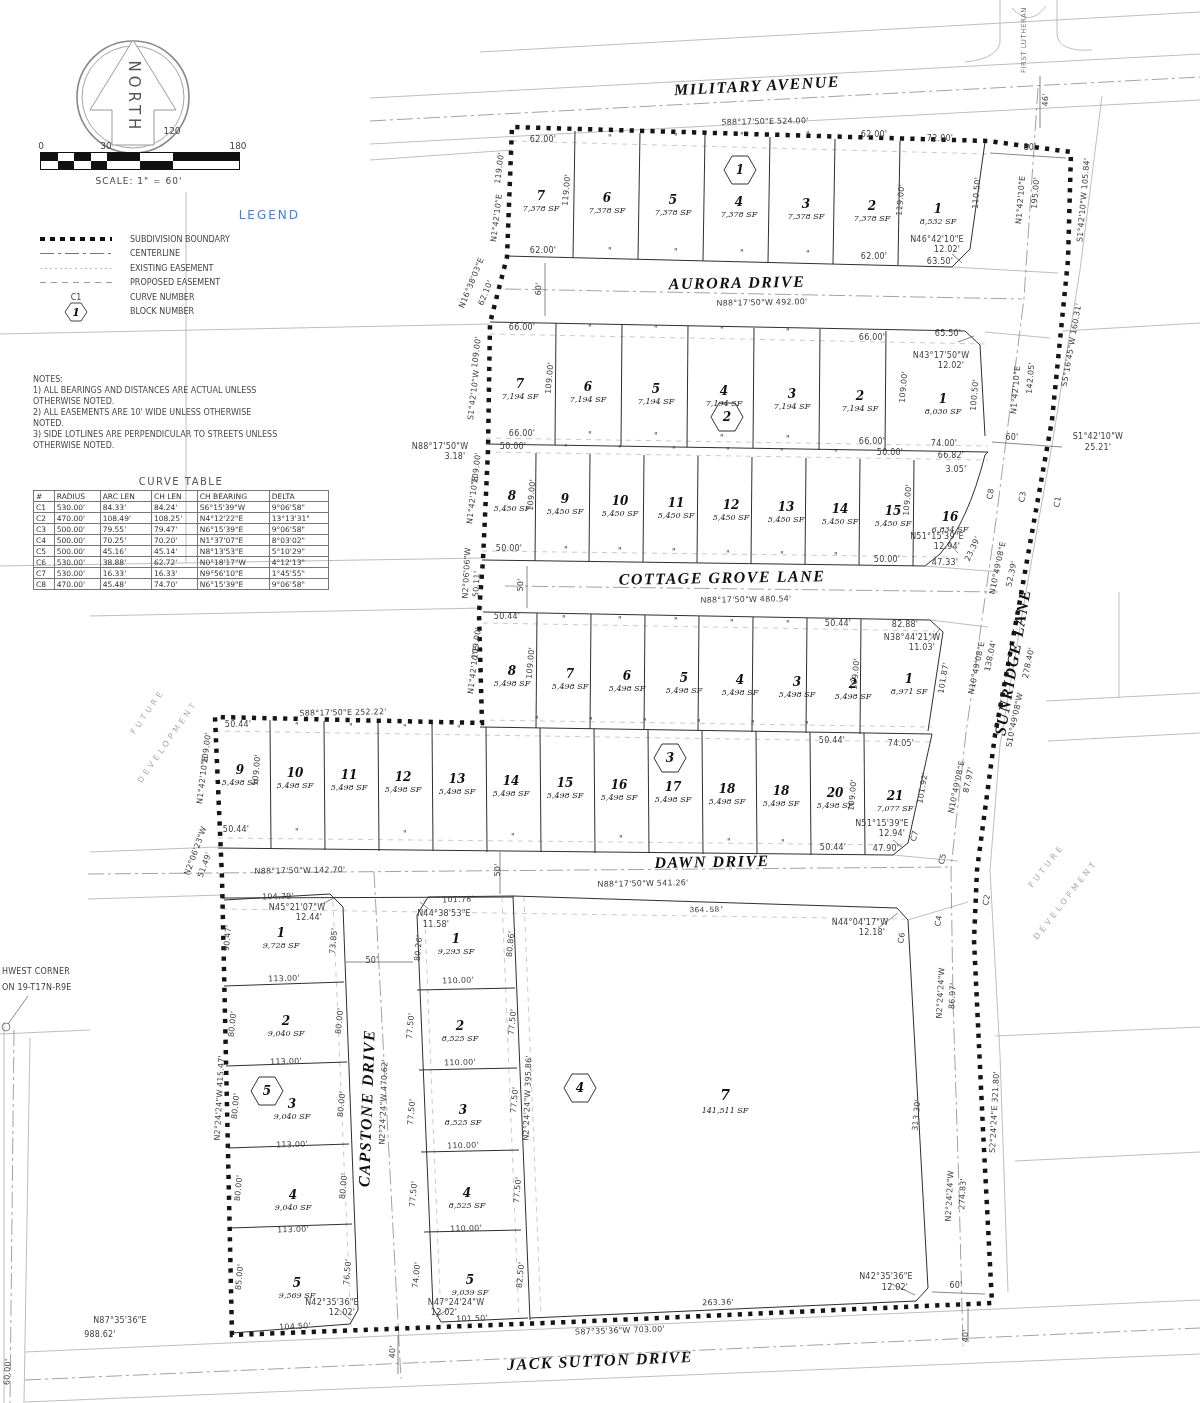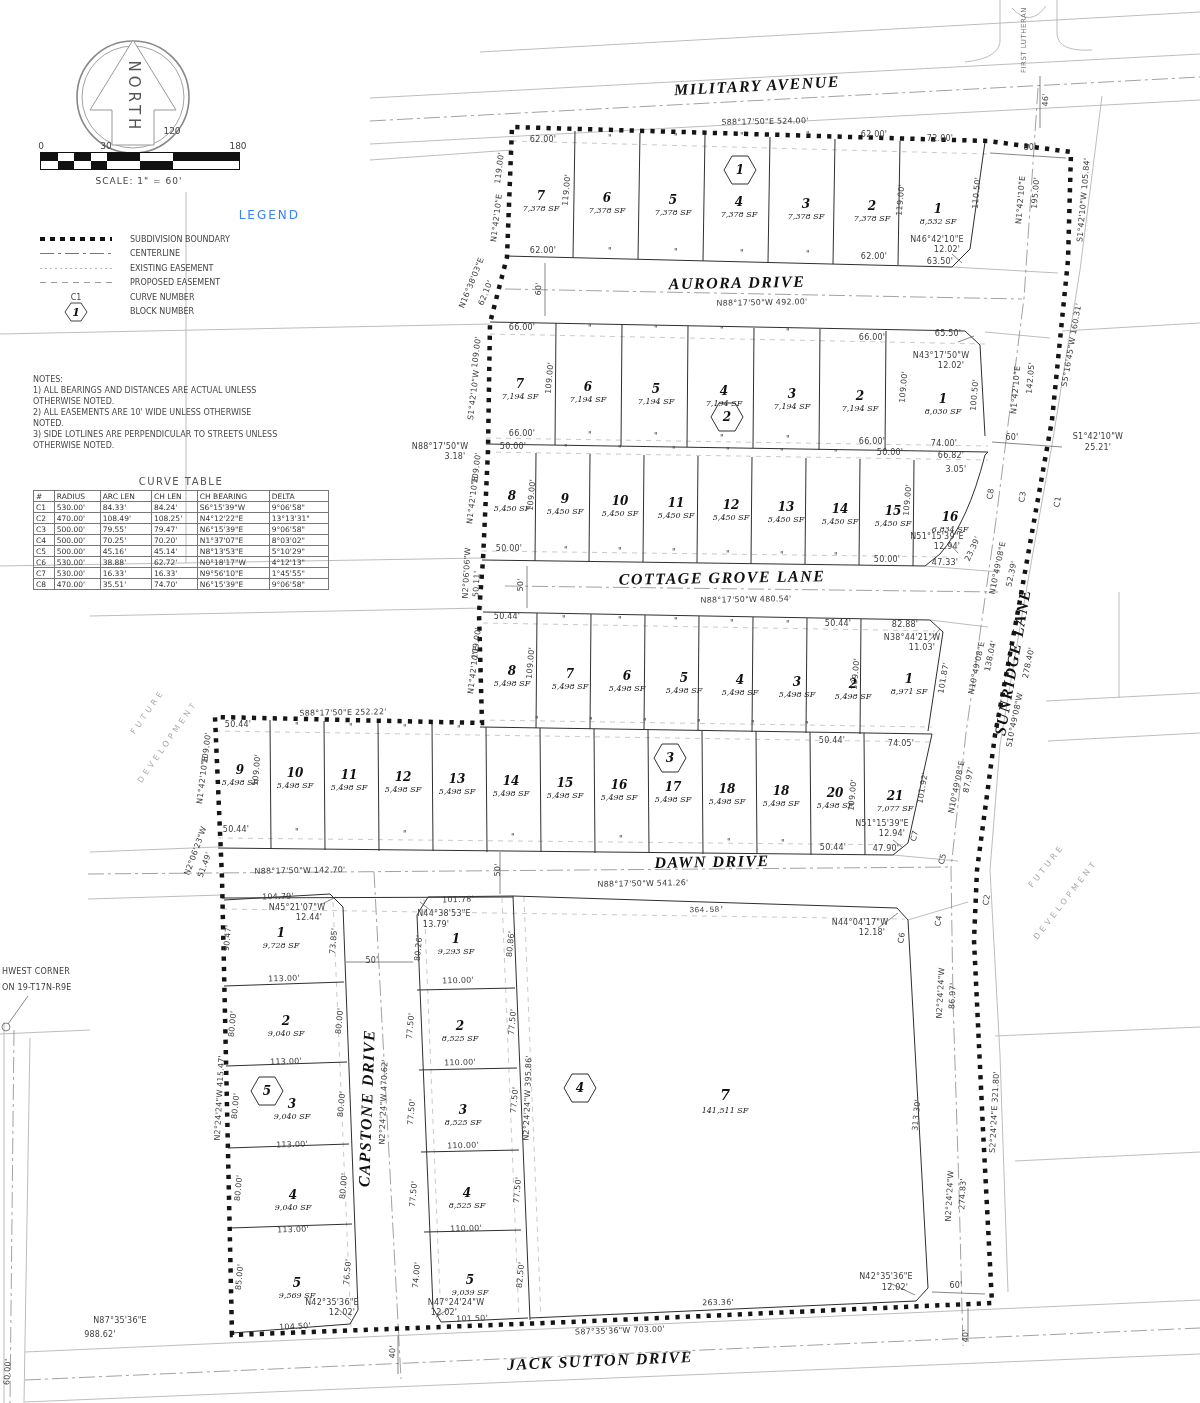--- a/index.html
+++ b/index.html
@@ -539,21 +539,21 @@
       <span class="lbl dim" style="left: 342px; top: 1313px; transform: translate(-50%, -50%);">12.02'</span>
       <span class="lbl dim" style="left: 295px; top: 1327px; transform: translate(-50%, -50%) rotate(-3deg);">104.50'</span>
       <span class="lbl dim" style="left: 120px; top: 1321px; transform: translate(-50%, -50%);">N87°35'36"E</span>
       <span class="lbl dim" style="left: 100px; top: 1335px; transform: translate(-50%, -50%);">988.62'</span>
       <span class="lbl dim" style="left: 2px; top: 972px; transform: translate(0px, -50%);">HWEST CORNER</span>
       <span class="lbl dim" style="left: 2px; top: 988px; transform: translate(0px, -50%);">ON 19-T17N-R9E</span>
       <span class="lbl dim" style="left: 8px; top: 1372px; transform: translate(-50%, -50%) rotate(-87deg);">60.00'</span>
       <span class="lbl dim" style="left: 384px; top: 1102px; transform: translate(-50%, -50%) rotate(-88deg);">N2°24'24"W   470.62'</span>
       <span class="lbl dim" style="left: 458px; top: 900px; transform: translate(-50%, -50%) rotate(-2deg);">101.78'</span>
       <span class="lbl dim" style="left: 444px; top: 914px; transform: translate(-50%, -50%);">N44°38'53"E</span>
-      <span class="lbl dim" style="left: 436px; top: 925px; transform: translate(-50%, -50%);">13.79'</span>
+      <span class="lbl dim" style="left: 436px; top: 925px; transform: translate(-50%, -50%);">11.58'</span>
       <span class="lbl dim" style="left: 419px; top: 948px; transform: translate(-50%, -50%) rotate(-85deg);">80.26'</span>
       <span class="lbl dim" style="left: 511px; top: 944px; transform: translate(-50%, -50%) rotate(-85deg);">80.86'</span>
       <span class="lbl lotnum" style="left: 456px; top: 939px; transform: translate(-50%, -50%);">1</span>
       <span class="lbl area" style="left: 456px; top: 952px; transform: translate(-50%, -50%);">9,293 SF</span>
       <span class="lbl dim" style="left: 458px; top: 981px; transform: translate(-50%, -50%) rotate(-2deg);">110.00'</span>
       <span class="lbl dim" style="left: 411px; top: 1026px; transform: translate(-50%, -50%) rotate(-85deg);">77.50'</span>
       <span class="lbl dim" style="left: 513px; top: 1022px; transform: translate(-50%, -50%) rotate(-85deg);">77.50'</span>
       <span class="lbl lotnum" style="left: 460px; top: 1026px; transform: translate(-50%, -50%);">2</span>
       <span class="lbl area" style="left: 460px; top: 1039px; transform: translate(-50%, -50%);">8,525 SF</span>
       <span class="lbl dim" style="left: 460px; top: 1063px; transform: translate(-50%, -50%) rotate(-2deg);">110.00'</span>
@@ -720,21 +720,21 @@
             <td>C7</td>
             <td>530.00'</td>
             <td>16.33'</td>
             <td>16.33'</td>
             <td>N9°56'10"E</td>
             <td>1°45'55"</td>
           </tr>
           <tr>
             <td>C8</td>
             <td>470.00'</td>
-            <td>35.51'</td>
+            <td>45.48'</td>
             <td>74.70'</td>
             <td>N6°15'39"E</td>
             <td>9°06'58"</td>
           </tr>
         </tbody>
     </table>
   </div>
 
 </div>
 

